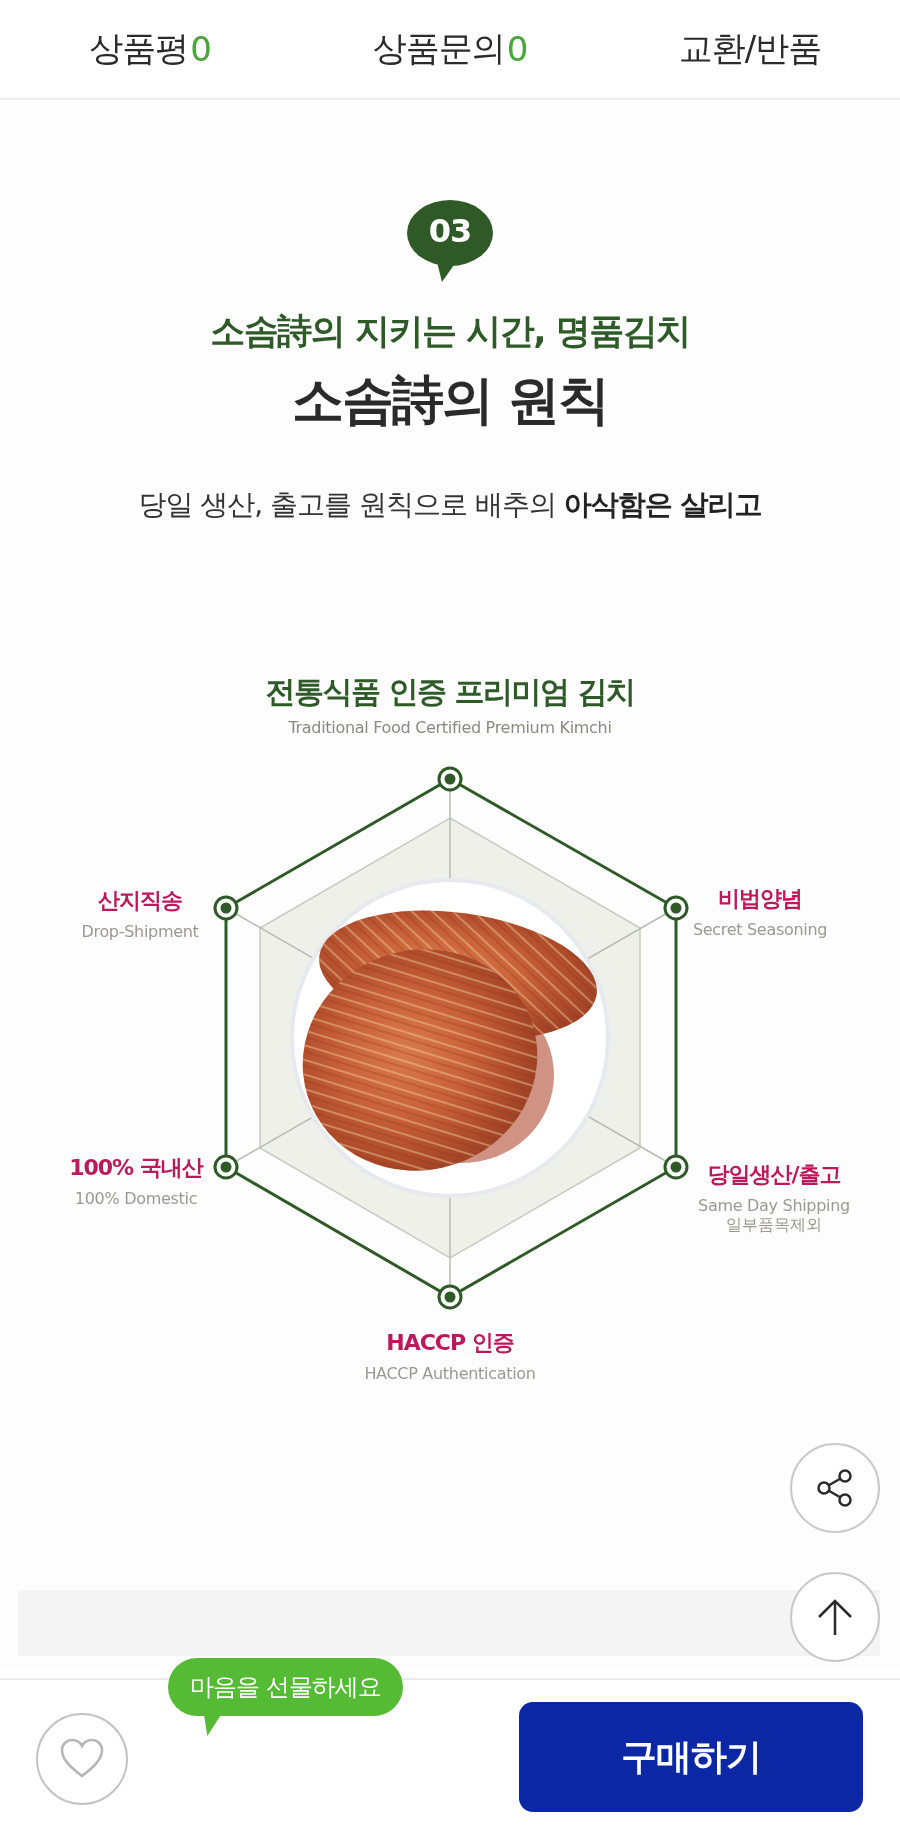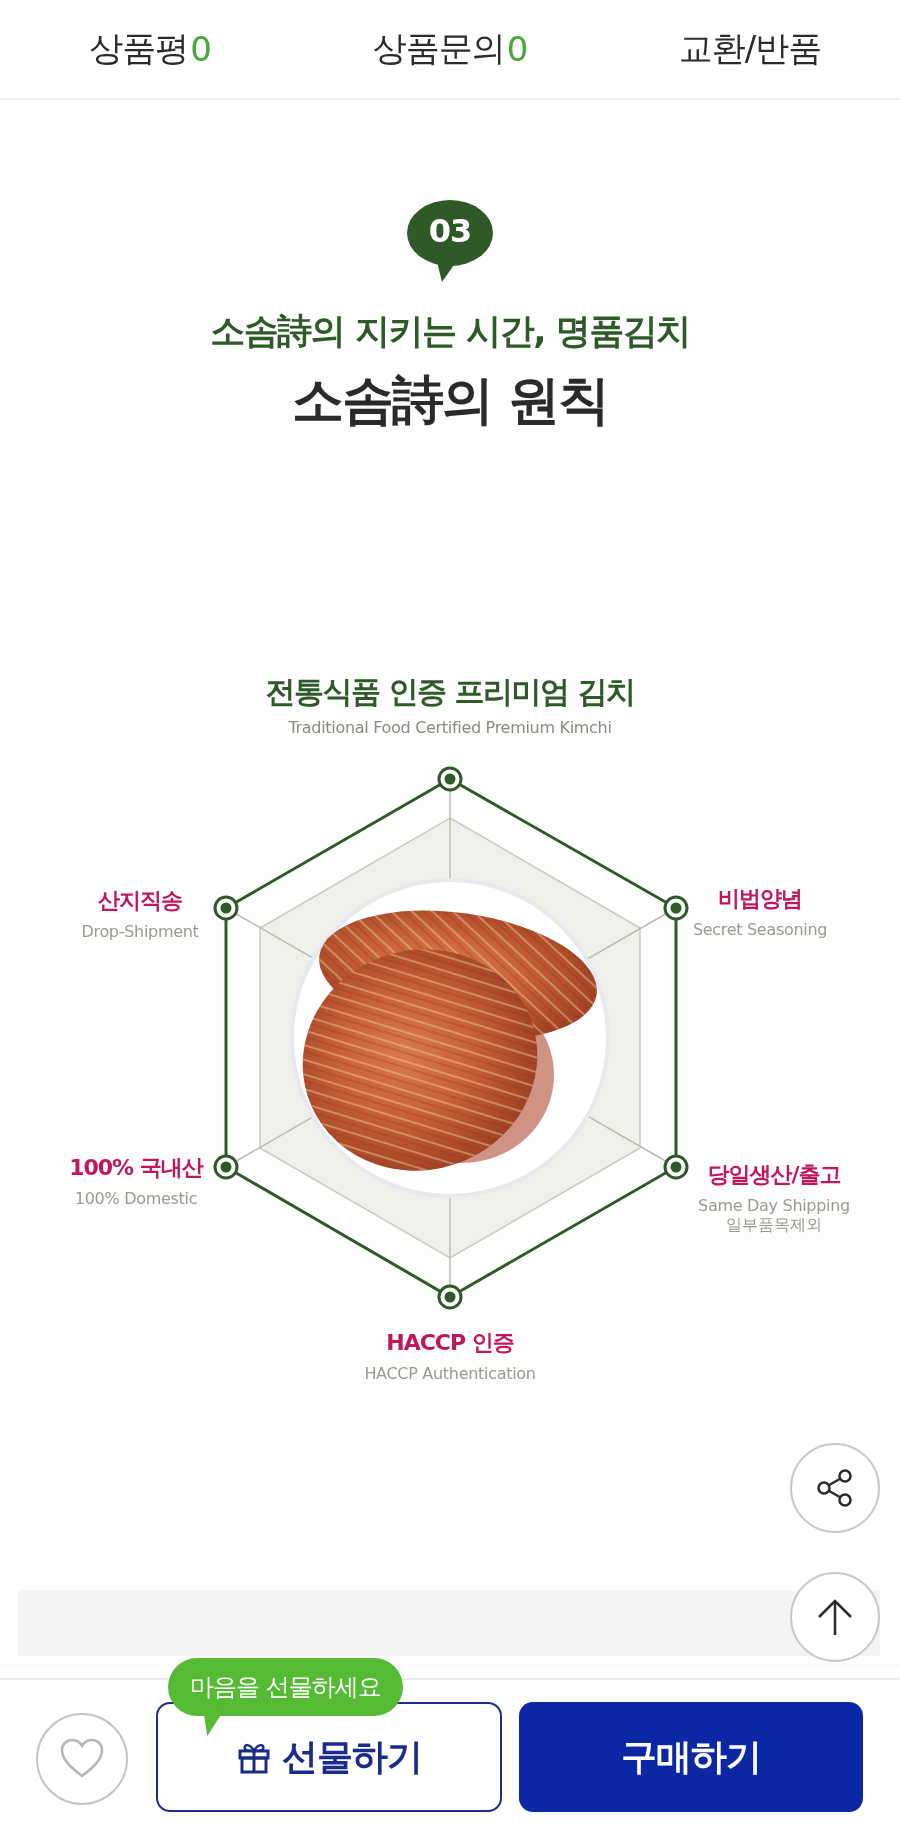--- a/index.html
+++ b/index.html
@@ -88,20 +88,21 @@
     <ellipse cx="44" cy="33" rx="43" ry="33" fill="#2f5a28"></ellipse>
     <path d="M30 58 L36 82 L50 62 Z" fill="#2f5a28"></path>
   </svg>
   <div class="badge-text">03</div>
 </div>
 
 <div class="subtitle">소솜詩의 지키는 시간, 명품김치</div>
 <div class="title">소솜詩의 원칙</div>
 
 <div class="desc">
+  <div><span>당일 생산, 출고를 원칙으로 배추의 </span><b>아삭함은 살리고</b></div>
 </div>
 
 <div class="chart-title">전통식품 인증 프리미엄 김치</div>
 <div class="chart-sub">Traditional Food Certified Premium Kimchi</div>
 
 <svg class="hex-svg" width="900" height="1400" viewBox="0 0 900 1400">
   <defs>
     <radialGradient id="kimchiGrad" cx="45%" cy="45%" r="60%">
       <stop offset="0%" stop-color="#d97a4a"></stop>
       <stop offset="45%" stop-color="#c9623a"></stop>
@@ -203,29 +204,19 @@
     <polyline points="6,22 22,6 38,22" fill="none" stroke="#2a2a2a" stroke-width="2.5"></polyline>
   </svg>
 </div>
 
 <div class="bottom">
   <div class="wish">
     <svg width="46" height="42" viewBox="0 0 46 42">
       <path d="M23 38 C10 28 3 21 3 12 C3 6 8 2 13 2 C17 2 21 4 23 8 C25 4 29 2 33 2 C38 2 43 6 43 12 C43 21 36 28 23 38 Z" fill="none" stroke="#b5b5b5" stroke-width="2.5"></path>
     </svg>
   </div>
-  <div class="gift-btn">
-    <svg width="36" height="36" viewBox="0 0 36 36">
-      <rect x="4" y="12" width="28" height="7" fill="none" stroke="#1a2c8a" stroke-width="3"></rect>
-      <rect x="6" y="19" width="24" height="14" fill="none" stroke="#1a2c8a" stroke-width="3"></rect>
-      <line x1="18" y1="12" x2="18" y2="33" stroke="#1a2c8a" stroke-width="3"></line>
-      <path d="M18 12 C14 4 7 5 9 10 C10 12 14 12 18 12 Z" fill="none" stroke="#1a2c8a" stroke-width="2.5"></path>
-      <path d="M18 12 C22 4 29 5 27 10 C26 12 22 12 18 12 Z" fill="none" stroke="#1a2c8a" stroke-width="2.5"></path>
-    </svg>
-    <span>선물하기</span>
-  </div>
   <div class="buy-btn">
     <span>구매하기</span>
   </div>
 </div>
 
 <div class="tooltip">마음을 선물하세요</div>
 <div class="tooltip-tail"></div>
 
 </body></html>

